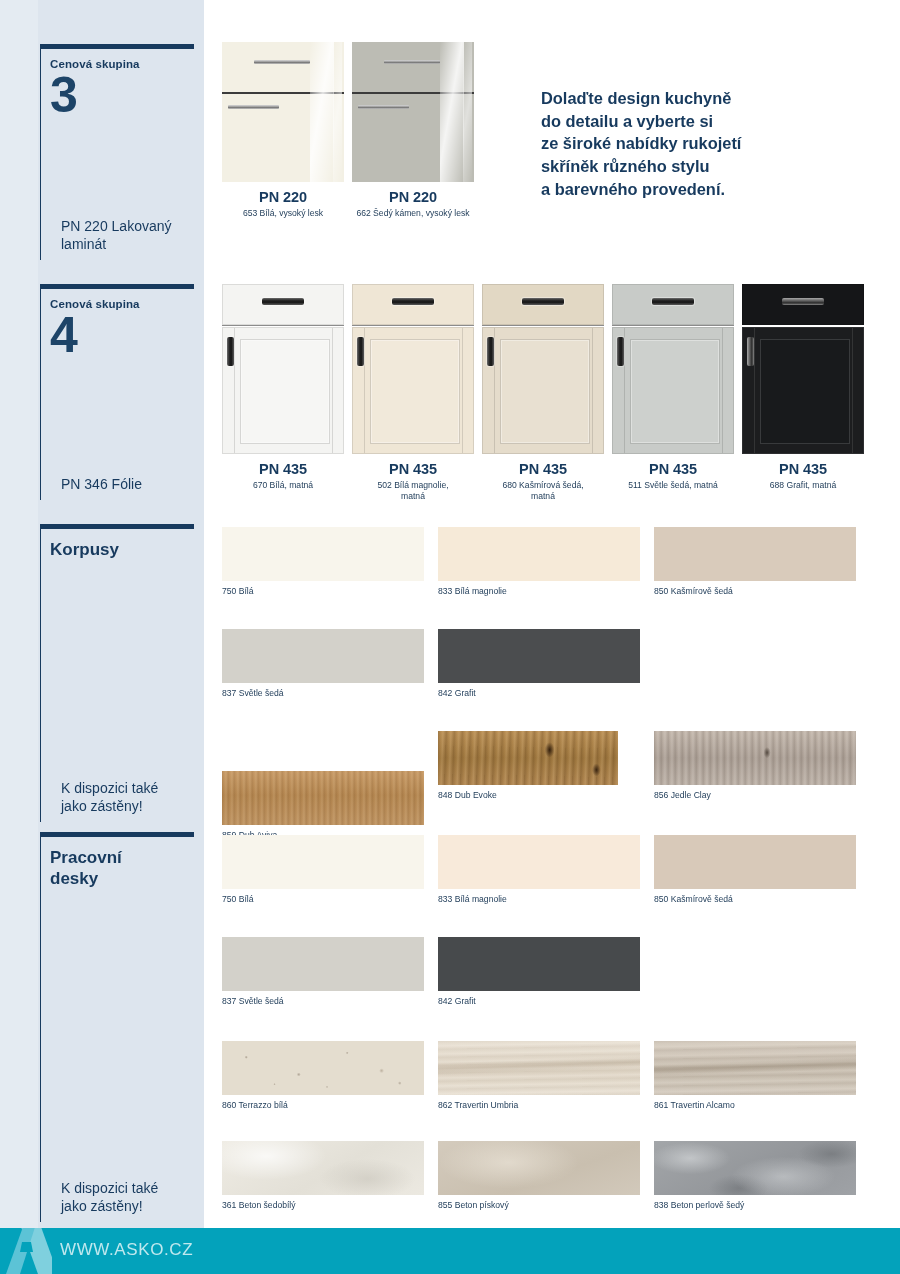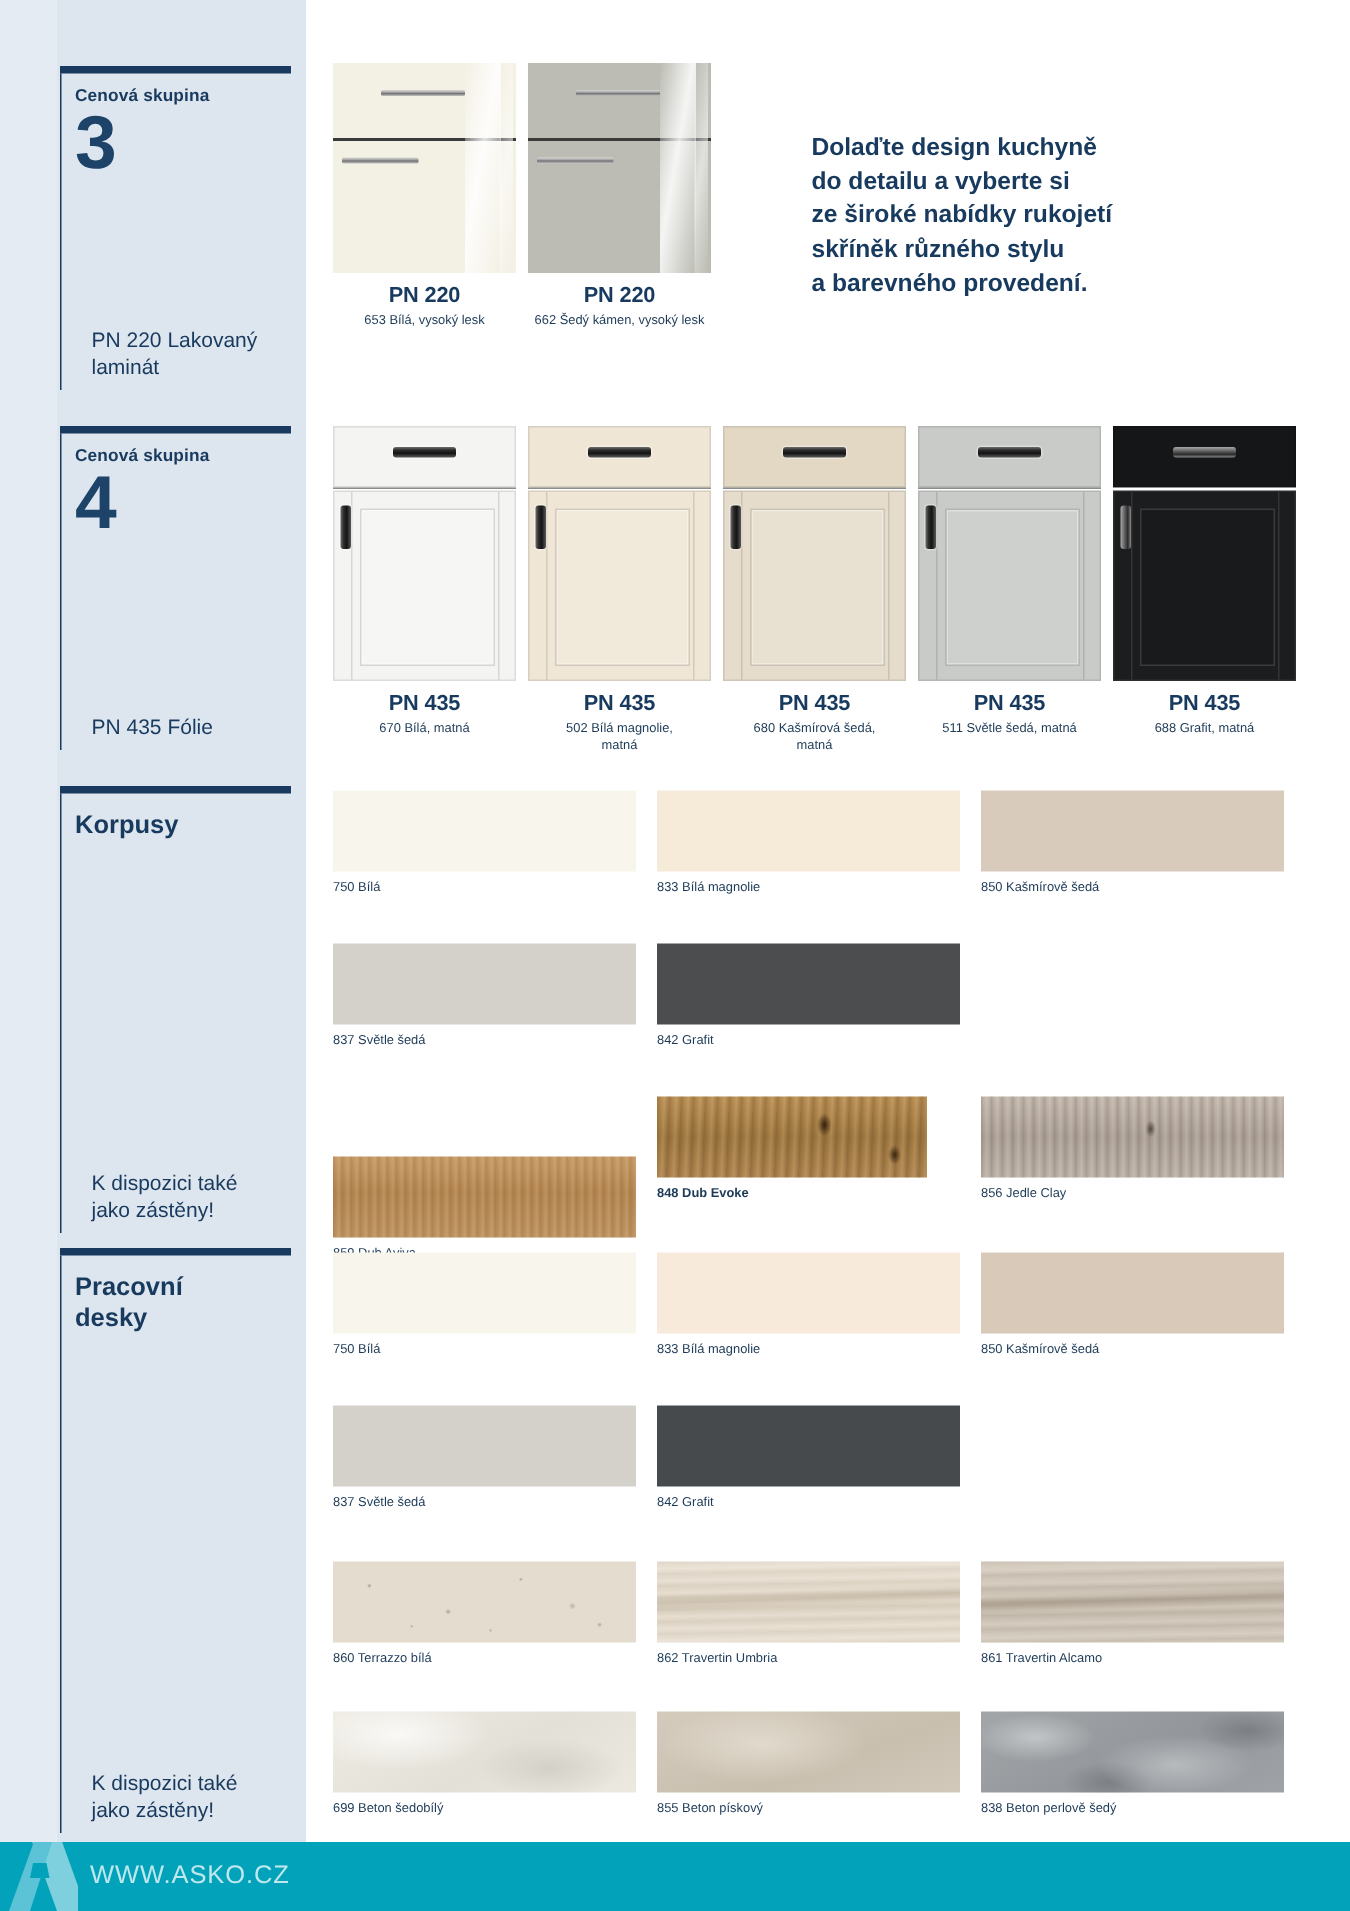--- a/index.html
+++ b/index.html
@@ -228,21 +228,21 @@
       <div class="side-number">3</div>
       <div class="side-foot">PN 220 Lakovaný laminát</div>
     </div>
   </div>
 
   <div class="side-block" style="top:284px; height:216px;">
     <div class="rule-top"></div>
     <div class="inner" style="height:211px;">
       <div class="side-kicker">Cenová skupina</div>
       <div class="side-number">4</div>
-      <div class="side-foot">PN 435 Fólie</div>
+      <div class="side-foot">PN 346 Fólie</div>
     </div>
   </div>
 
   <div class="side-block" style="top:524px; height:298px;">
     <div class="rule-top"></div>
     <div class="inner" style="height:293px;">
       <div class="side-title">Korpusy</div>
       <div class="side-foot">K dispozici také
 jako zástěny!</div>
     </div>
@@ -411,21 +411,21 @@
       <div class="swatch" style="height:54px; background:#4b4d4f;"></div>
       <div class="swatch-label">842 Grafit</div>
     </div>
 
     <div class="swatch-cell" style="left:18px; top:771px; width:202px;">
       <div class="swatch" style="height:54px; background:
            repeating-linear-gradient(90deg, rgba(90,58,25,.13) 0px, rgba(90,58,25,0) 2px, rgba(255,235,200,.13) 4px, rgba(90,58,25,.10) 6px),
            linear-gradient(180deg,#c79a66 0%,#b3854f 45%,#bd9260 100%);"></div>
       <div class="swatch-label">859 Dub Aviva</div>
     </div>
-    <div class="swatch-cell" style="left:234px; top:731px; width:180px;font-weight:bold;">
+    <div class="swatch-cell" style="left:234px; top:731px; width:180px;">
       <div class="swatch" style="height:54px; background:
            radial-gradient(ellipse 7px 11px at 62% 35%, rgba(35,18,5,.85) 0%, rgba(35,18,5,0) 70%),
            radial-gradient(ellipse 6px 9px at 88% 72%, rgba(35,18,5,.8) 0%, rgba(35,18,5,0) 72%),
            repeating-linear-gradient(92deg, rgba(70,42,12,.22) 0px, rgba(70,42,12,0) 3px, rgba(255,225,180,.14) 5px, rgba(70,42,12,.16) 8px),
            linear-gradient(180deg,#b98f55 0%,#9e773f 50%,#ae8550 100%);"></div>
       <div class="swatch-label">848 Dub Evoke</div>
     </div>
     <div class="swatch-cell" style="left:450px; top:731px; width:202px;">
       <div class="swatch" style="height:54px; background:
            radial-gradient(ellipse 5px 8px at 56% 40%, rgba(50,40,32,.7) 0%, rgba(50,40,32,0) 70%),
@@ -481,21 +481,21 @@
            repeating-linear-gradient(179deg, rgba(125,110,92,.13) 0px, rgba(125,110,92,0) 3px, rgba(250,244,234,.16) 6px, rgba(125,110,92,.09) 9px),
            linear-gradient(180deg,#d6cdc1 0%,#c7bdaf 55%,#d3cabe 100%);"></div>
       <div class="swatch-label">861 Travertin Alcamo</div>
     </div>
 
     <div class="swatch-cell" style="left:18px; top:1141px; width:202px;">
       <div class="swatch" style="height:54px; background:
            radial-gradient(ellipse 60px 24px at 22% 28%, rgba(255,255,255,.75) 0%, rgba(255,255,255,0) 100%),
            radial-gradient(ellipse 48px 20px at 72% 70%, rgba(190,186,176,.45) 0%, rgba(190,186,176,0) 100%),
            linear-gradient(150deg,#efece4 0%,#e3e0d7 55%,#ecE9e1 100%);"></div>
-      <div class="swatch-label">699 Beton šedobílý</div>
+      <div class="swatch-label">361 Beton šedobílý</div>
     </div>
     <div class="swatch-cell" style="left:234px; top:1141px; width:202px;">
       <div class="swatch" style="height:54px; background:
            radial-gradient(ellipse 70px 26px at 35% 40%, rgba(255,250,240,.40) 0%, rgba(255,250,240,0) 100%),
            linear-gradient(160deg,#d4cbbd 0%,#c9bfaf 60%,#d2c9bb 100%);"></div>
       <div class="swatch-label">855 Beton pískový</div>
     </div>
     <div class="swatch-cell" style="left:450px; top:1141px; width:202px;">
       <div class="swatch" style="height:54px; background:
            radial-gradient(ellipse 40px 16px at 18% 32%, rgba(225,228,230,.55) 0%, rgba(225,228,230,0) 100%),

